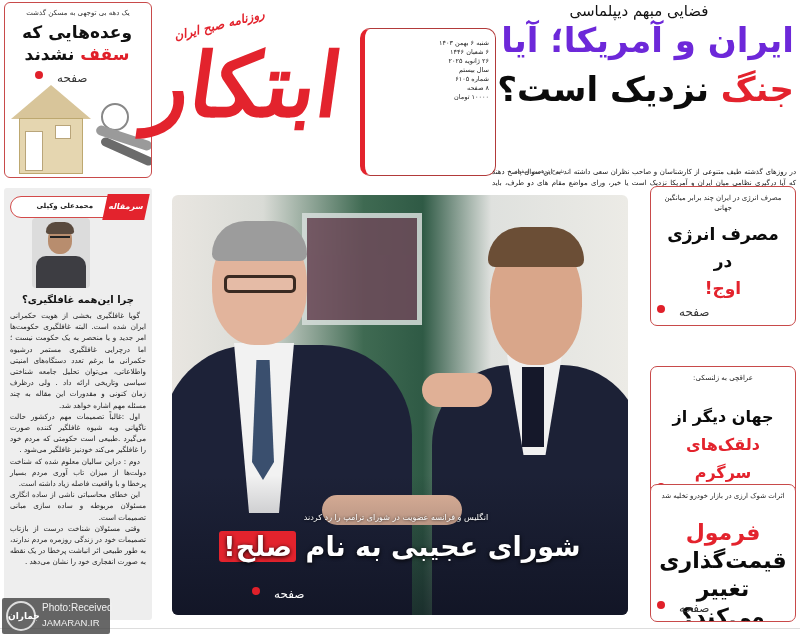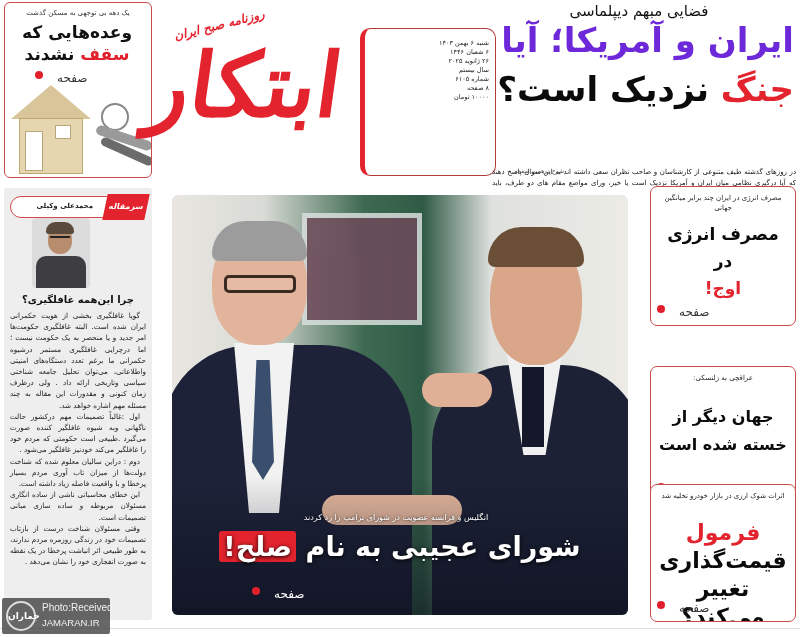--- a/index.html
+++ b/index.html
@@ -208,20 +208,21 @@
   <div class="page-ref">
     <span>صفحه</span>
     <span class="page-dot"></span>
   </div>
 </div>
 
 <div class="abs rbox rbox2">
   <div class="kicker">عراقچی به زلنسکی:</div>
   <div class="hl">
     <div>جهان دیگر از</div>
+    <div class="red">دلقک‌های سرگرم</div>
     <div>خسته شده است</div>
   </div>
   <div class="page-ref">
     <span>صفحه</span>
     <span class="page-dot"></span>
   </div>
 </div>
 
 <div class="abs rbox rbox3">
   <div class="kicker">اثرات شوک ارزی در بازار خودرو تخلیه شد</div>

